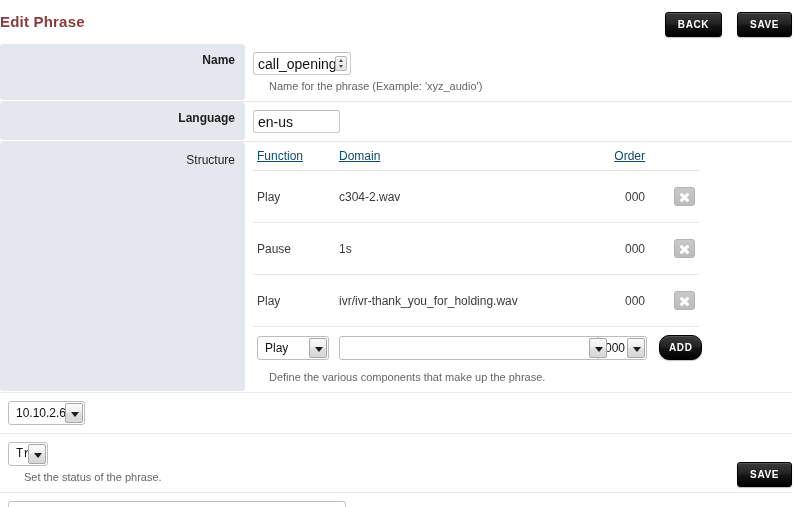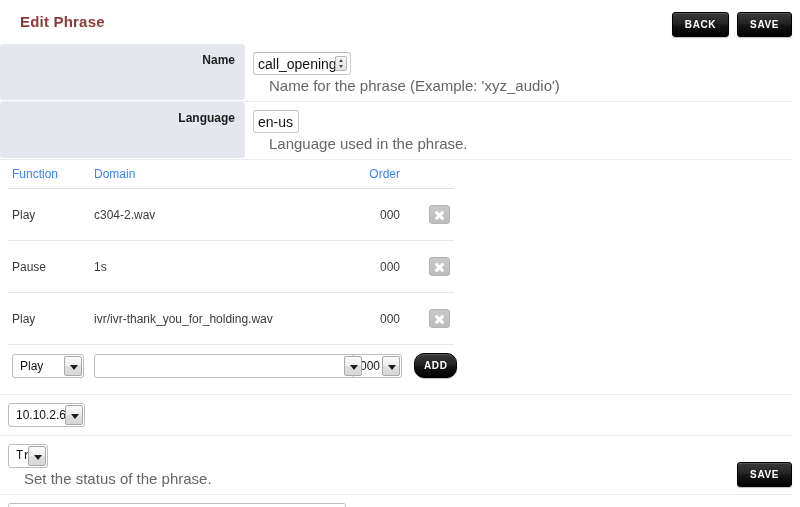--- a/index.html
+++ b/index.html
@@ -10,31 +10,31 @@
     font-family: "Liberation Sans", sans-serif;
     font-size: 12px;
     color: #333333;
     overflow: hidden;
   }
   .page { position: relative; width: 800px; height: 507px; }
 
   
   .page-title {
     position: absolute;
-    left: 20px; top: 13px;
+    left: 0; top: 13px;
     font-size: 15px;
     font-weight: bold;
     color: #8a3b3b;
     letter-spacing: .2px;
   }
   .top-buttons {
     position: absolute;
     right: 8px; top: 12px;
     display: flex;
-    gap: 8px;
+    gap: 15px;
     padding-left: 32px;
   }
   .btn-dark {
     display: inline-block;
     background: linear-gradient(to bottom, #3a3a3a 0%, #222222 48%, #161616 52%, #000000 100%);
     border: 1px solid #000;
     border-radius: 3px;
     color: #ffffff;
     font-size: 10px;
     font-weight: bold;
@@ -67,21 +67,21 @@
     font-size: 12px;
   }
   .label-cell.req { font-weight: bold; }
   .field-cell {
     flex: 1 1 auto;
     padding: 8px 0 8px 8px;
     background: #ffffff;
   }
   .hint {
     color: #666666;
-    font-size: 15px;
+    font-size: 11px;
     margin-top: 4px;
     line-height: 14px;
     padding-left: 16px;
   }
 
   
   input.txt {
     font-family: "Liberation Sans", sans-serif;
     font-size: 14px;
     color: #111;
@@ -156,24 +156,25 @@
 
   
   .struct-table {
     width: 446px;
     border-collapse: collapse;
     table-layout: fixed;
   }
   .struct-table th {
     text-align: left;
     font-weight: normal;
-    color: #3b82f6;
+    color: #0c4a6e;
     font-size: 12px;
     padding: 2px 4px 7px 4px;
     border-bottom: 1px solid #e0e0e0;
+    text-decoration: underline;
   }
   .struct-table td {
     padding: 16px 4px;
     font-size: 12px;
     color: #3b3b3b;
     border-bottom: 1px solid #e8e8e8;
     vertical-align: middle;
   }
   .col-fn  { width: 82px; }
   .col-act { width: 258px; }
@@ -250,26 +251,26 @@
           <input class="txt" style="width: 98px;" type="text" value="call_opening">
           <span class="stepper"></span>
         </span>
         <div class="hint">Name for the phrase (Example: 'xyz_audio')</div>
       </div>
     </div>
 
     <div class="row">
       <div class="label-cell req">Language</div>
       <div class="field-cell">
-        <input class="txt" style="width: 46px;" type="text" value="en-us">
-        <div class="hint">Language used in the phrase.</div>
-      </div>
-    </div>
-
-    <div class="row">
+        <input class="txt" style="width: 87px;" type="text" value="en-us">
+      </div>
+    </div>
+
+    <div class="row">
+      <div class="label-cell" style="padding-top:11px;">Structure</div>
       <div class="field-cell struct-wrap" style="padding-top:5px;">
         <table class="struct-table">
           <thead>
             <tr>
               <th class="col-fn">Function</th>
               <th class="col-act">Domain</th>
               <th class="col-ord">Order</th>
               <th class="col-del"></th>
             </tr>
           </thead>
@@ -316,20 +317,21 @@
                   <span class="sel-val">000</span>
                   <span class="sel-btn"></span>
                 </span>
               </td>
               <td class="col-del">
                 <span class="btn-add">ADD</span>
               </td>
             </tr>
           </tbody>
         </table>
+        <div class="hint struct-hint">Define the various components that make up the phrase.</div>
       </div>
     </div>
 
     <div class="row">
       <div class="field-cell">
         <span class="sel" style="width:77px;">
           <span class="sel-val">10.10.2.68</span>
           <span class="sel-btn"></span>
         </span>
       </div>

